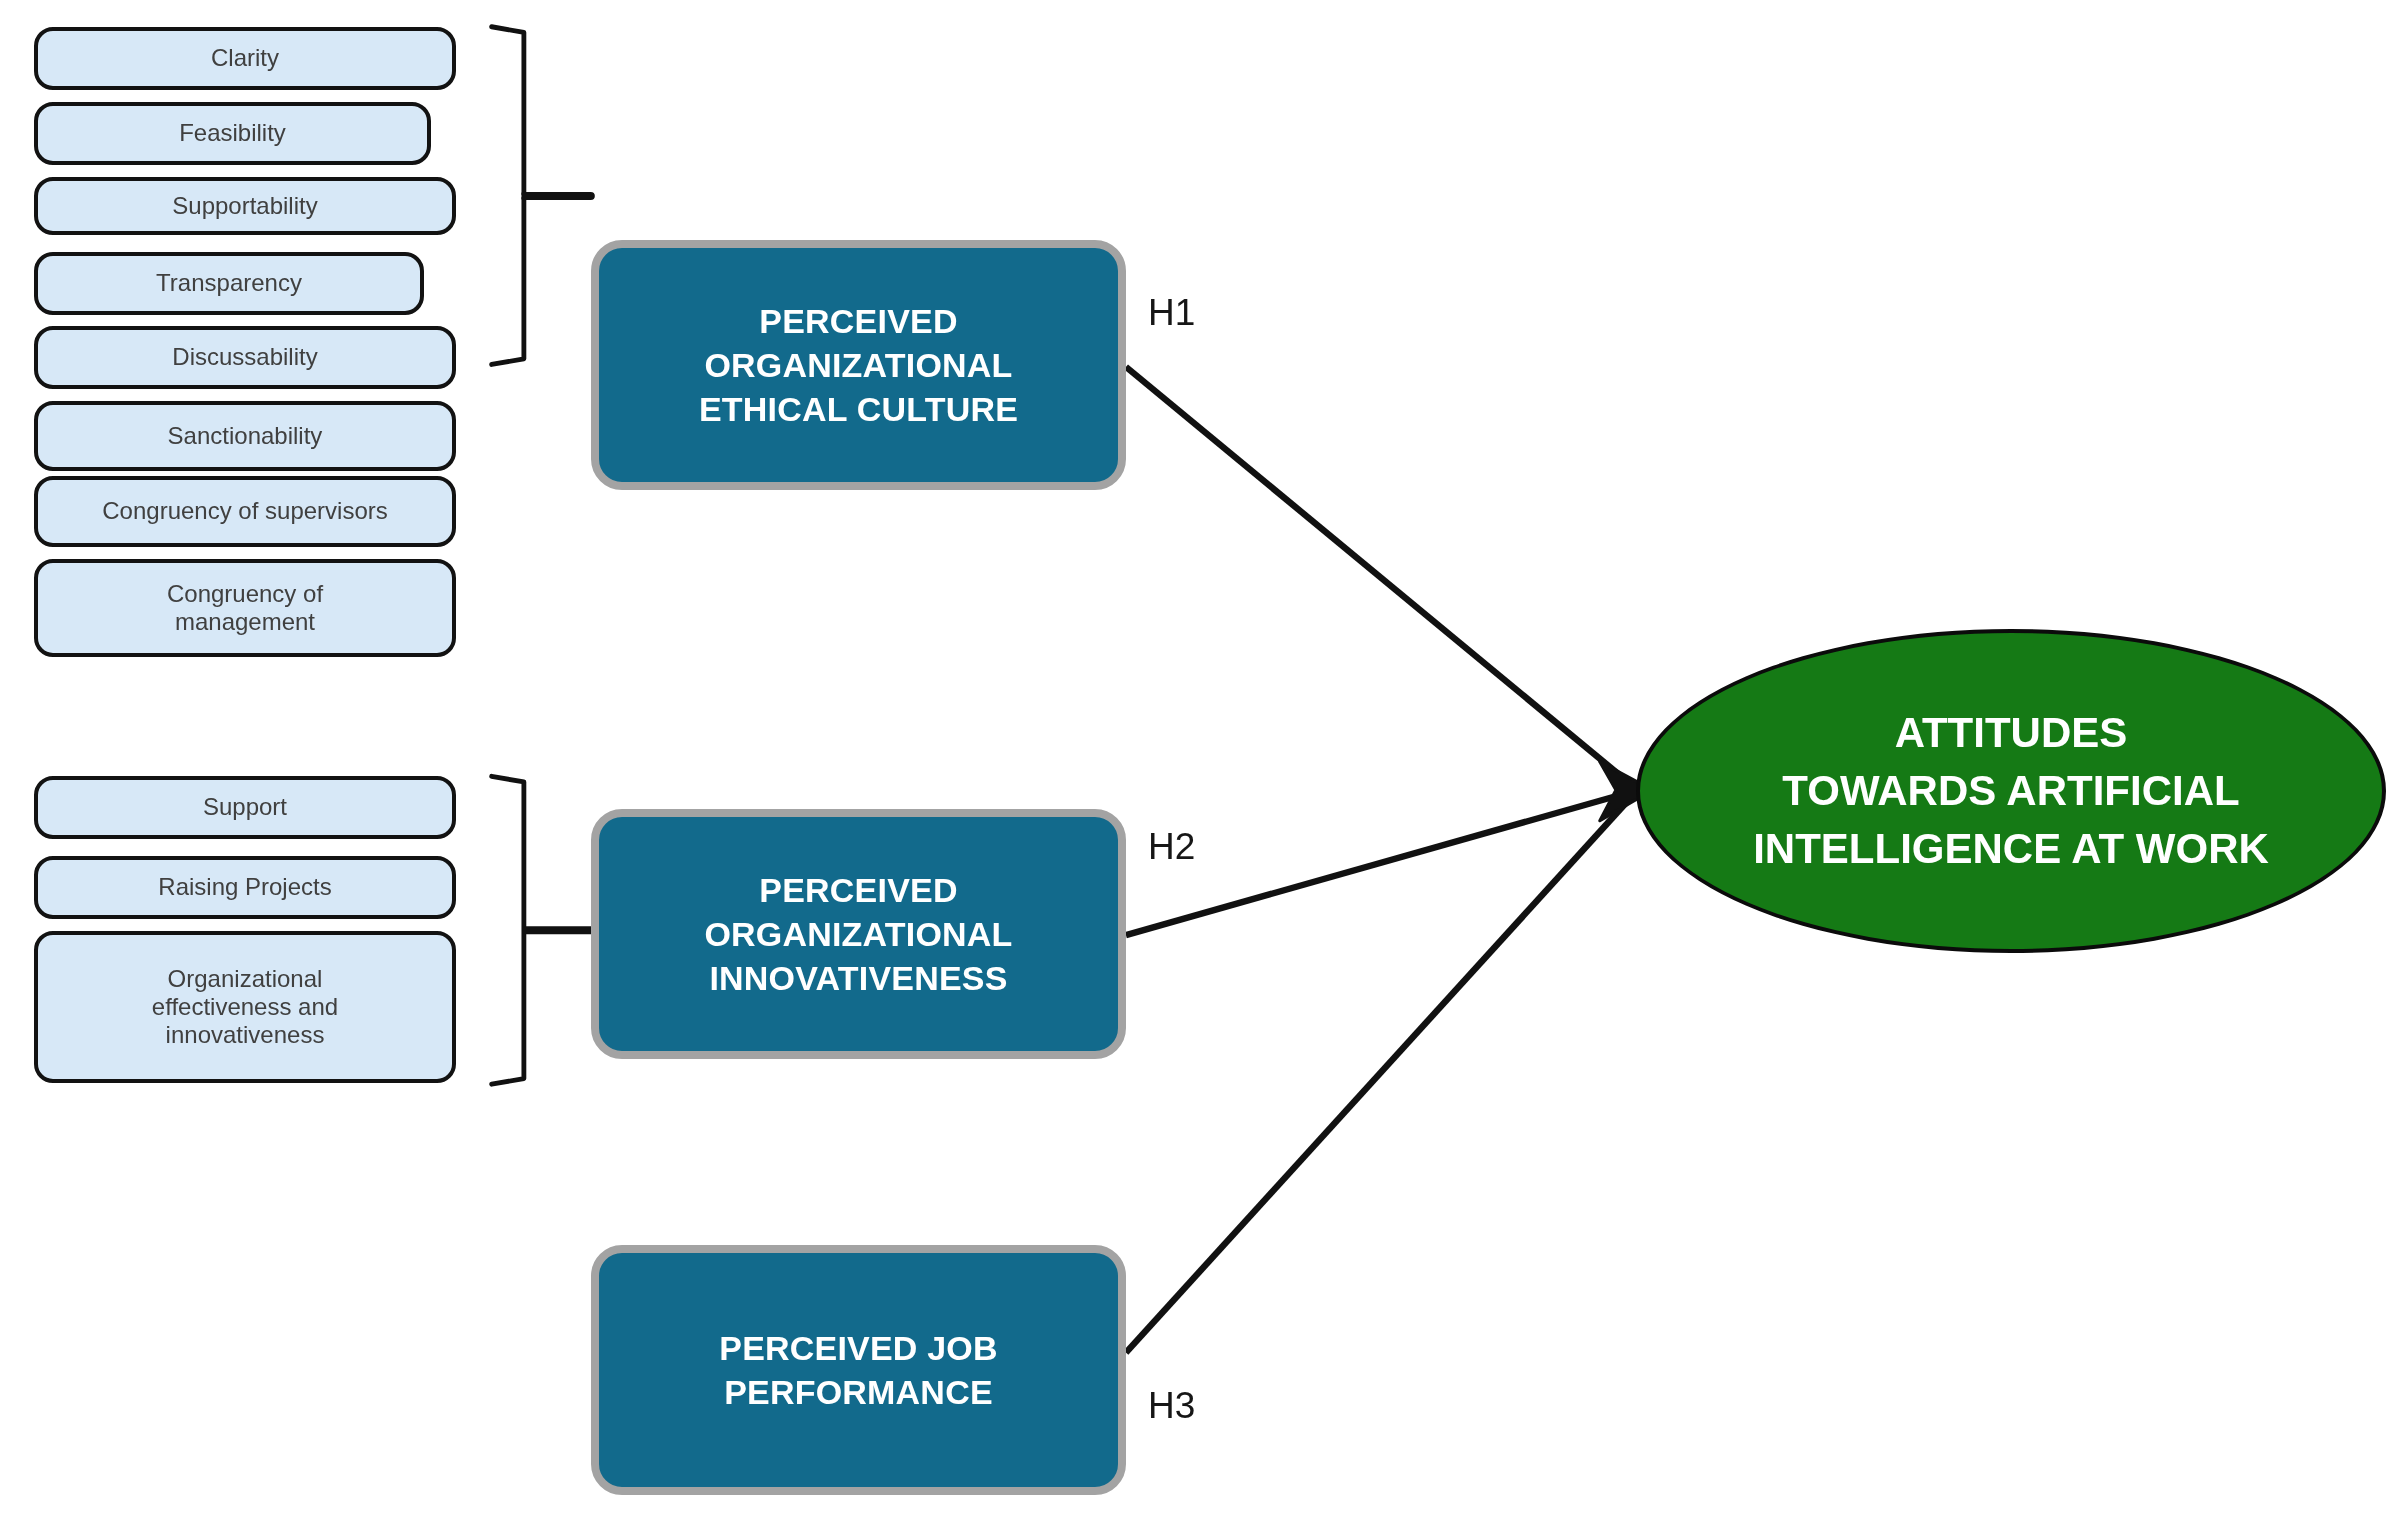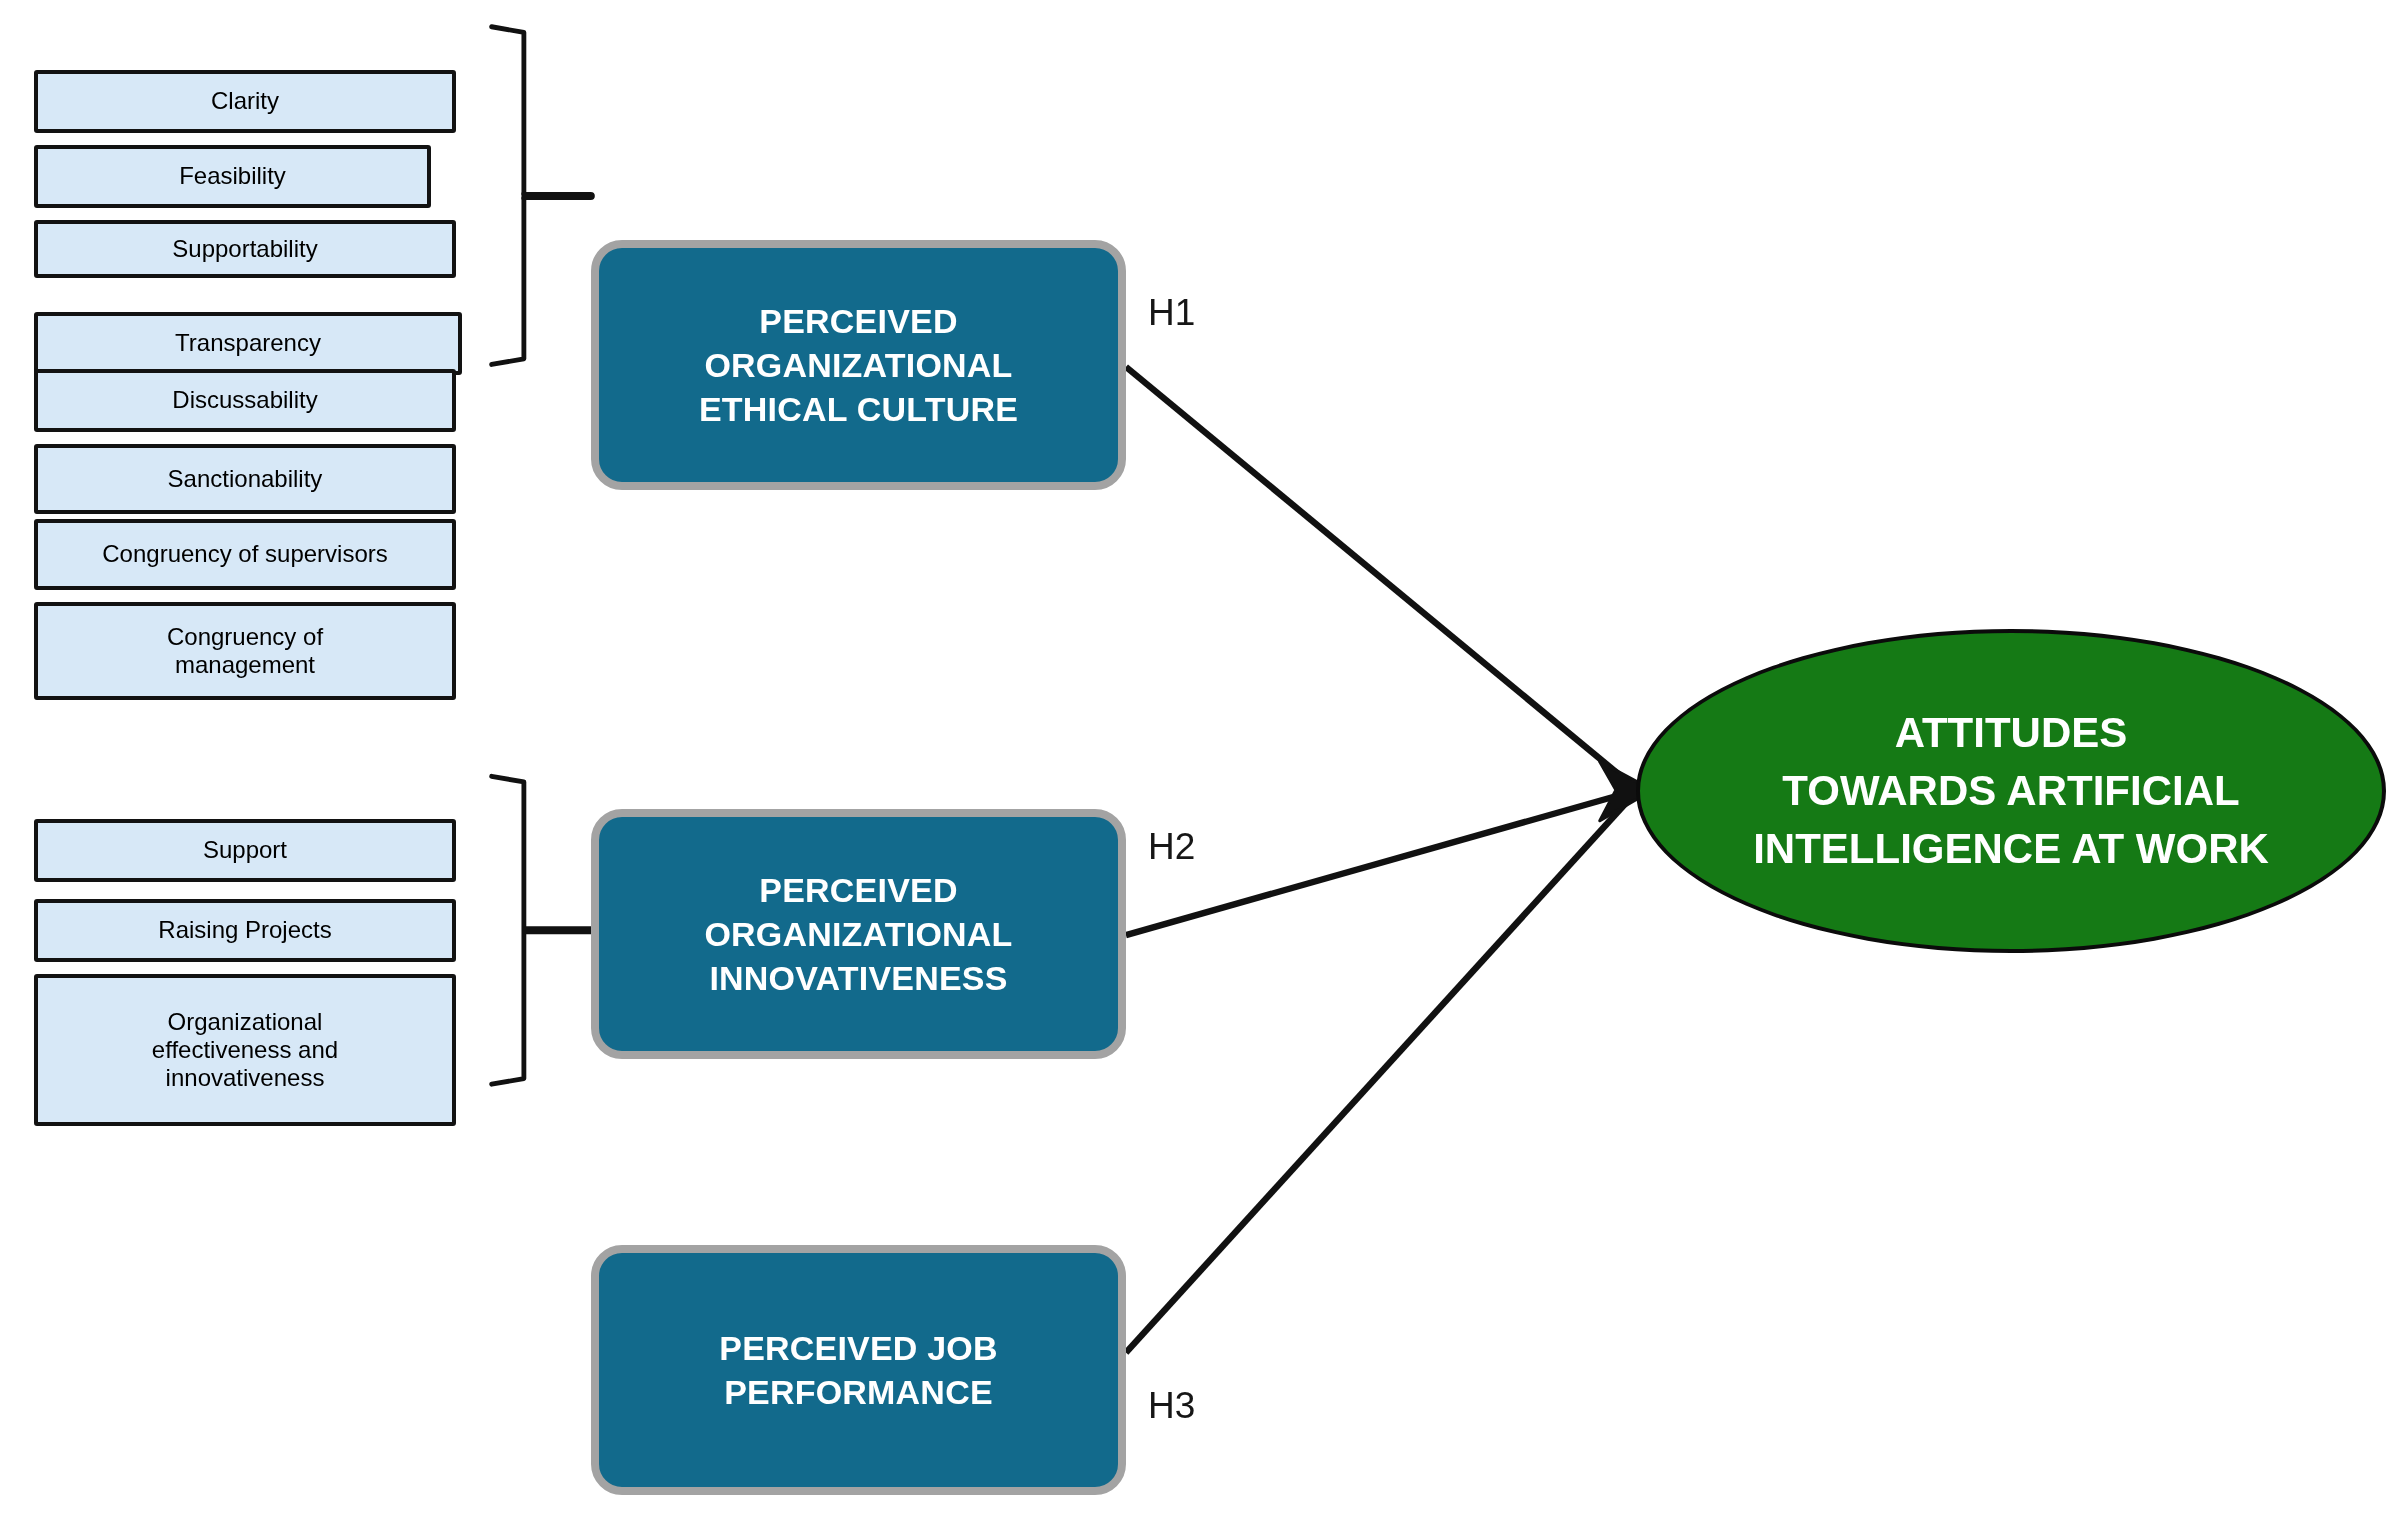--- a/index.html
+++ b/index.html
@@ -26,31 +26,30 @@
     height: 1522px;
     pointer-events: none;
   }
 
   
   .ind-box {
     position: absolute;
     box-sizing: border-box;
     background: #D7E8F7;
     border: 4px solid #121212;
-    border-radius: 3px;
+    border-radius: 19px;
     display: flex;
     align-items: center;
     justify-content: center;
     text-align: center;
-    color: #000000;
+    color: #404040;
     font-size: 24px;
     line-height: 1.18;
     padding: 3.2px 8px;
     font-family: "Liberation Sans", sans-serif;
-    margin-top: 43px;
   }
 
   
   .construct-box {
     position: absolute;
     box-sizing: border-box;
     background: #126A8C;
     border: 8px solid #a3a3a3;
     border-radius: 31px;
     display: flex;
@@ -126,21 +125,21 @@
   </div>
 
   <div class="ind-box" style="left:34px; top:102px; width:397px; height:63px;">
     <span>Feasibility</span>
   </div>
 
   <div class="ind-box" style="left:34px; top:177px; width:422px; height:58px;">
     <span>Supportability</span>
   </div>
 
-  <div class="ind-box" style="left:34px; top:269px; width:428px; height:63px;">
+  <div class="ind-box" style="left:34px; top:252px; width:390px; height:63px;">
     <span>Transparency</span>
   </div>
 
   <div class="ind-box" style="left:34px; top:326px; width:422px; height:63px;">
     <span>Discussability</span>
   </div>
 
   <div class="ind-box" style="left:34px; top:401px; width:422px; height:70px;">
     <span>Sanctionability</span>
   </div>

